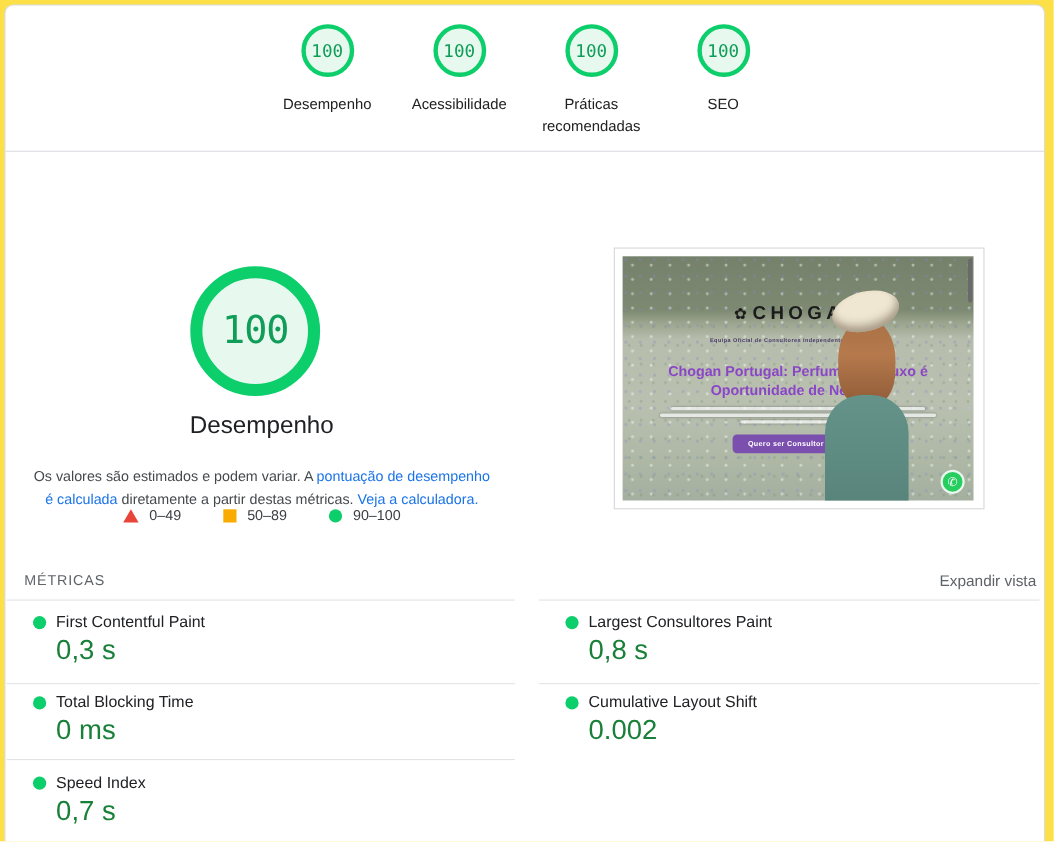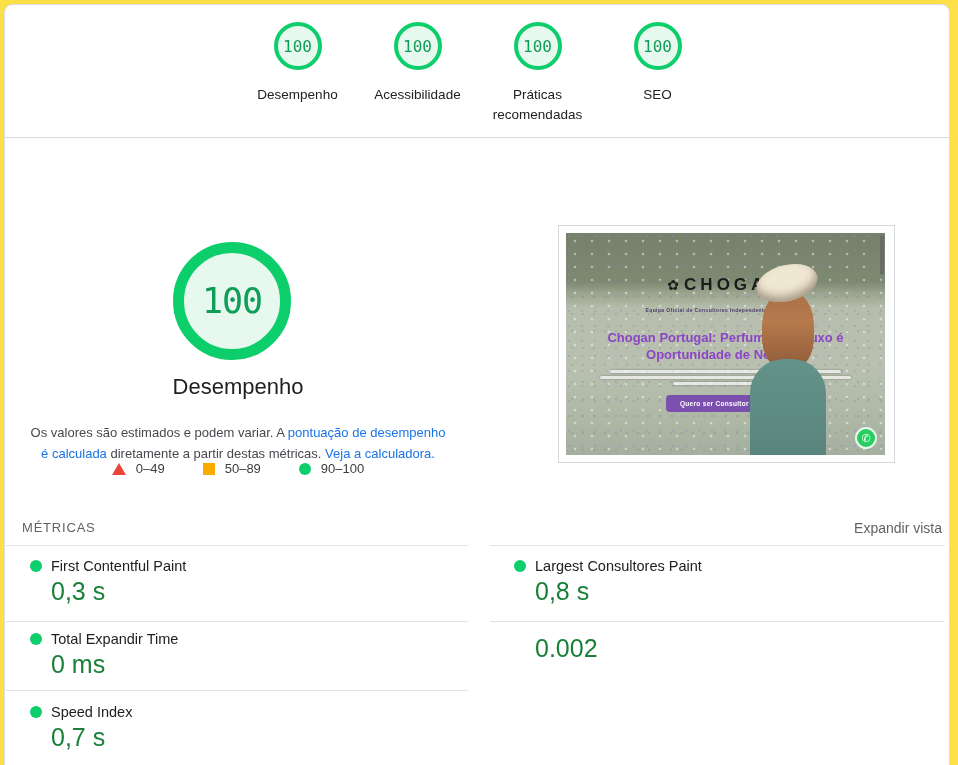--- a/index.html
+++ b/index.html
@@ -210,34 +210,38 @@
   <div class="metric m-l1">
     <div class="metric-head">
       <span class="m-dot"></span>
       <span class="m-label">First Contentful Paint</span>
     </div>
     <div class="m-value">0,3 s</div>
   </div>
   <div class="metric m-l2">
     <div class="metric-head">
       <span class="m-dot"></span>
-      <span class="m-label">Total Expandir Time</span>
+      <span class="m-label">Total Blocking Time</span>
     </div>
     <div class="m-value">0 ms</div>
   </div>
   <div class="metric m-l3">
     <div class="metric-head">
       <span class="m-dot"></span>
       <span class="m-label">Speed Index</span>
     </div>
     <div class="m-value">0,7 s</div>
   </div>
   <div class="metric m-r1">
     <div class="metric-head">
       <span class="m-dot"></span>
       <span class="m-label">Largest Consultores Paint</span>
     </div>
     <div class="m-value">0,8 s</div>
   </div>
   <div class="metric m-r2">
+    <div class="metric-head">
+      <span class="m-dot"></span>
+      <span class="m-label">Cumulative Layout Shift</span>
+    </div>
     <div class="m-value">0.002</div>
   </div>
 </div>
 
 </body></html>

